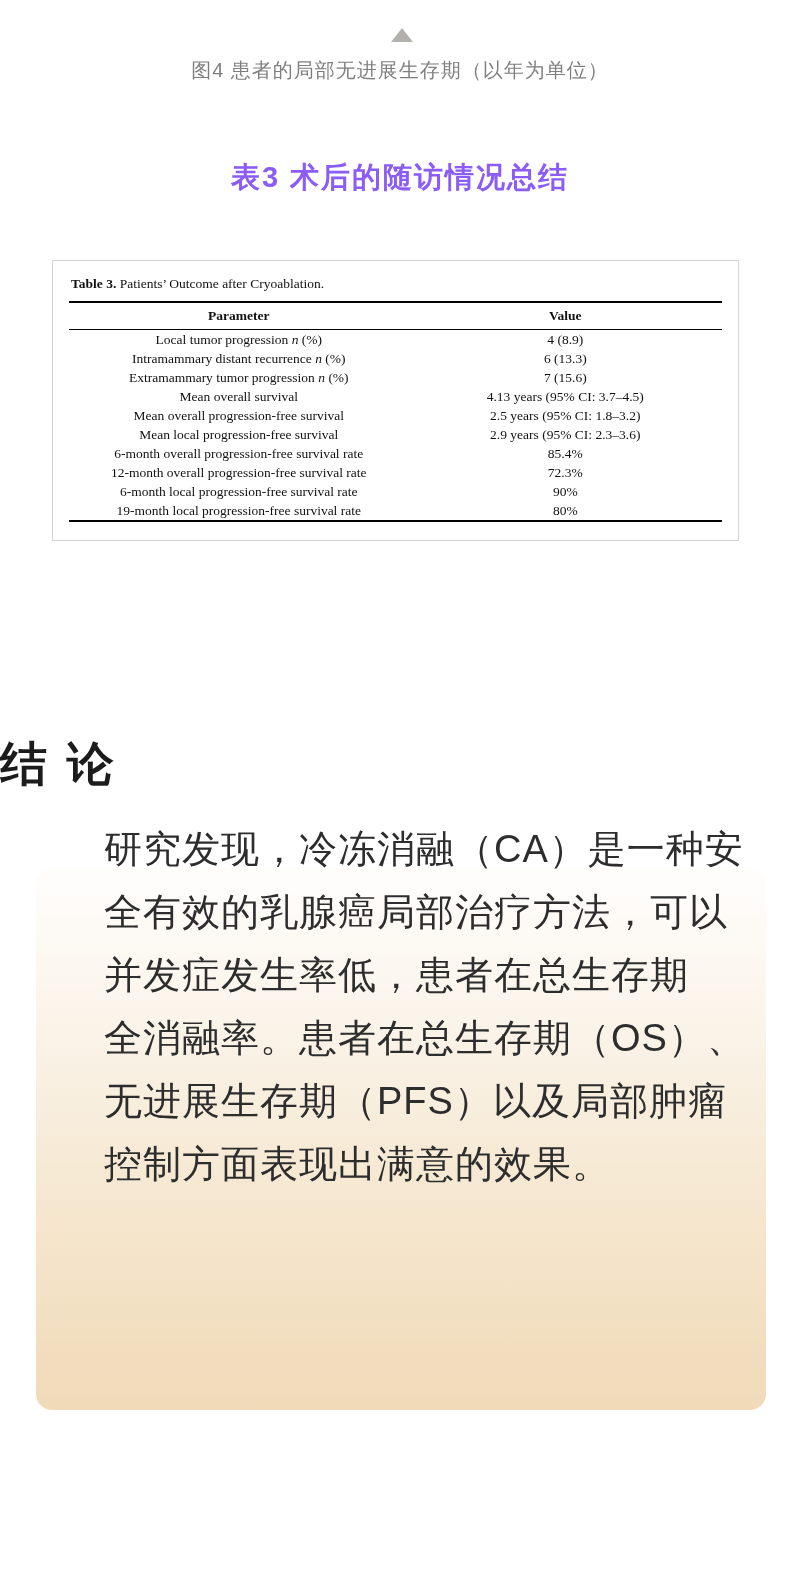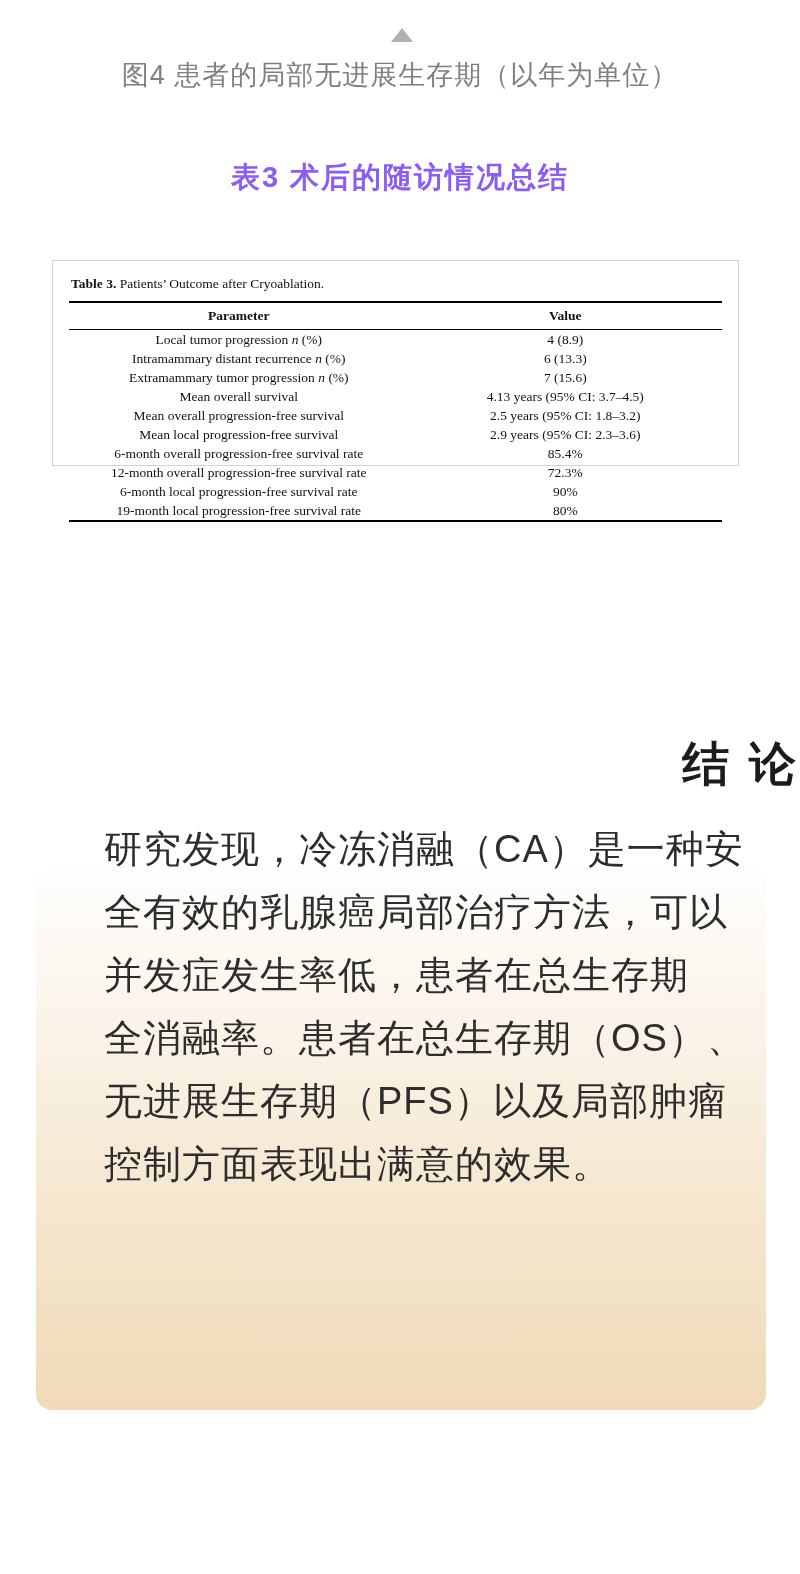--- a/index.html
+++ b/index.html
@@ -9,30 +9,30 @@
   }
   
   .scroll-triangle{
     position:absolute;left:391px;top:28px;width:0;height:0;
     border-left:11px solid transparent;border-right:11px solid transparent;
     border-bottom:14px solid #b3b1ae;
   }
   
   .figure-caption{
     position:absolute;left:0;top:57px;width:800px;text-align:center;
-    font-size:27px;color:#7f7f7f;letter-spacing:1px;
+    font-size:20px;color:#7f7f7f;letter-spacing:1px;
   }
   
   .section-heading{
     position:absolute;left:0;top:158px;width:800px;text-align:center;
     font-size:29px;font-weight:bold;color:#8b5cf6;letter-spacing:2px;
   }
   
   .table-card{
-    position:absolute;left:52px;top:260px;width:687px;height:206px;
+    position:absolute;left:52px;top:260px;width:687px;height:281px;
     background:#ffffff;border:1px solid #d4d4d4;box-sizing:border-box;
     padding:15px 16px 0 16px;
     font-family:"Liberation Serif",serif;color:#111;
   }
   .table-title{font-size:13.5px;margin:0 0 9px 2px;}
   .table-title b{font-weight:bold;}
   table.paper-table{
     width:100%;border-collapse:collapse;
     border-top:2.5px solid #000;border-bottom:2.5px solid #000;
     font-size:13.5px;
@@ -41,21 +41,21 @@
     border-bottom:1px solid #000;font-weight:bold;text-align:center;
     padding:4px 0 4px 0;height:18px;
   }
   table.paper-table tbody td{
     text-align:center;padding:0;line-height:19px;height:19px;white-space:nowrap;
   }
   table.paper-table .col-param{width:52%;}
   table.paper-table .col-value{width:48%;}
   
   .conclusion-heading{
-    position:absolute;left:0;top:733px;width:800px;text-align:right;
+    position:absolute;left:0;top:733px;width:800px;text-align:left;
     font-family:"Liberation Serif",serif;font-size:47px;font-weight:bold;
     color:#1c1c1c;letter-spacing:4px;
   }
   
   .gradient-card{
     position:absolute;left:36px;top:868px;width:730px;height:542px;
     border-radius:16px;
     background:linear-gradient(to bottom,#fffefd 0%,#faf3e8 30%,#f5e6cd 65%,#f0dab8 100%);
     z-index:0;
   }

